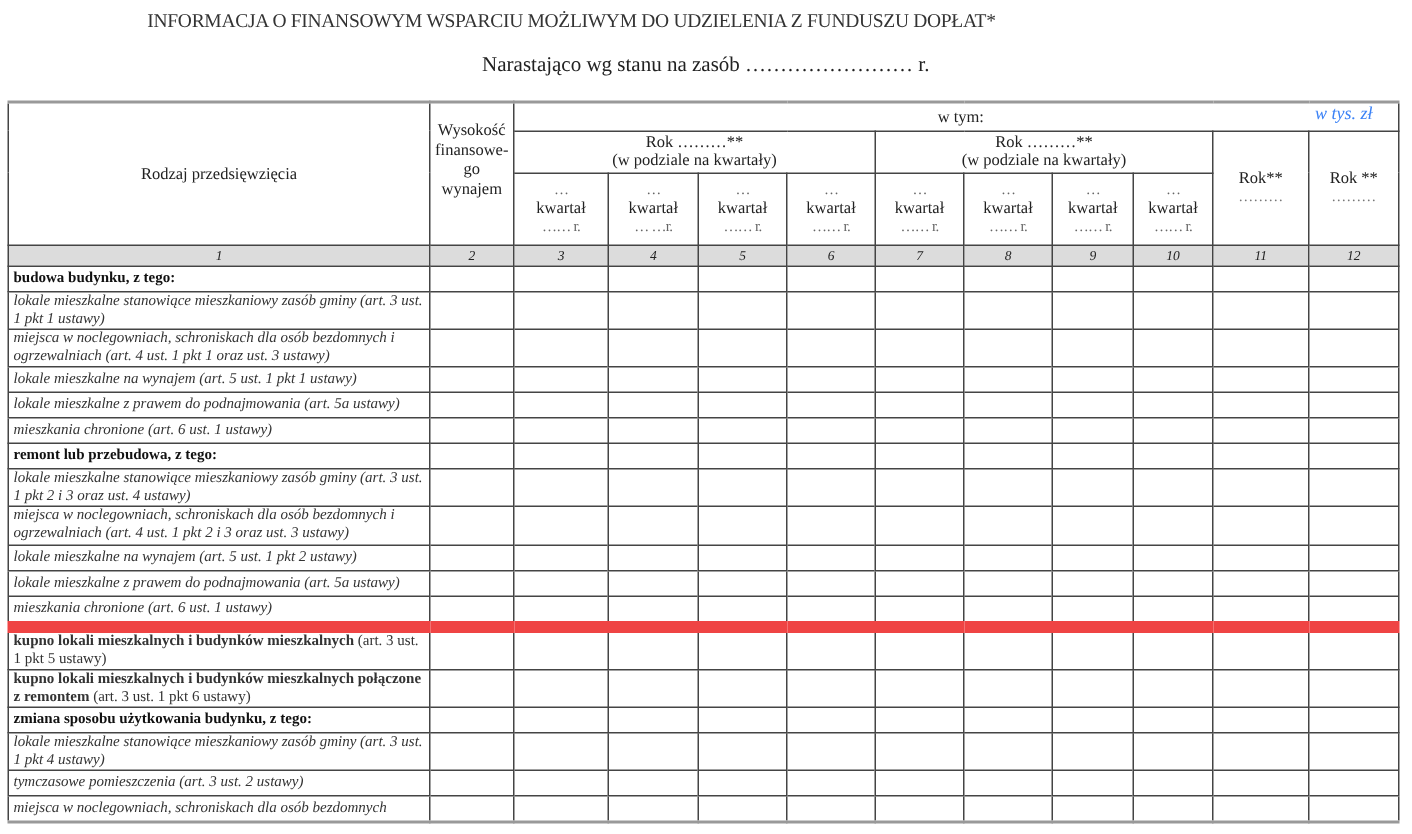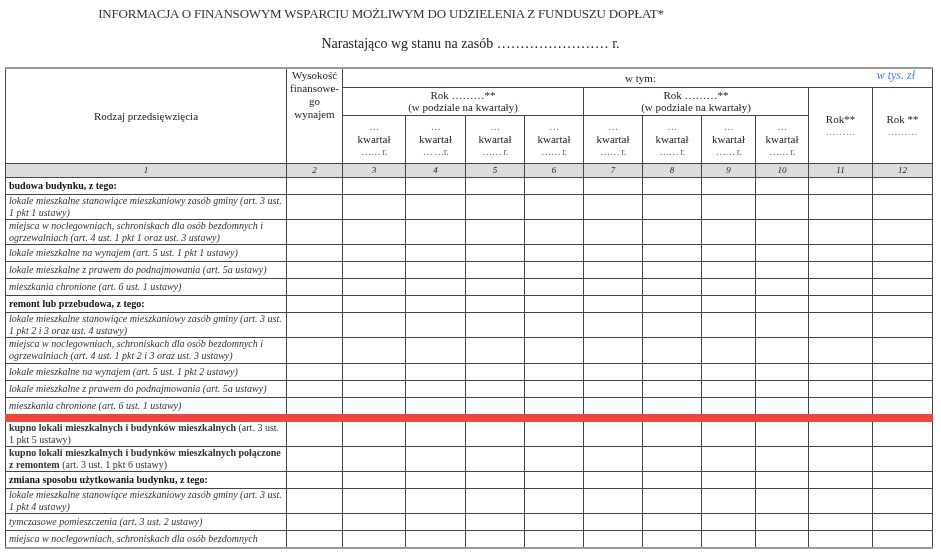--- a/index.html
+++ b/index.html
@@ -49,21 +49,21 @@
     <col style="width:59px">
       <col style="width:59px">
       <col style="width:54px">
       <col style="width:53px">
     <col style="width:64px">
       <col style="width:60px">
   </colgroup>
   <thead>
     <tr style="height:19px">
       <th rowspan="3" class="hdr-main">Rodzaj przedsięwzięcia</th>
-      <th rowspan="3" class="hdr-main" style="line-height:13px;vertical-align:top">
+      <th rowspan="3" class="hdr-main" style="line-height:13px;padding-top:12px;vertical-align:top">
         <span>Wysokość</span><br>
         <span>finansowe-</span><br>
         <span>go</span><br>
         <span>wynajem</span>
       </th>
       <th colspan="10" class="wtym">w tym:</th>
     </tr>
     <tr style="height:28px">
       <th colspan="4" class="rok-group">
         <span>Rok ………**</span><br>

